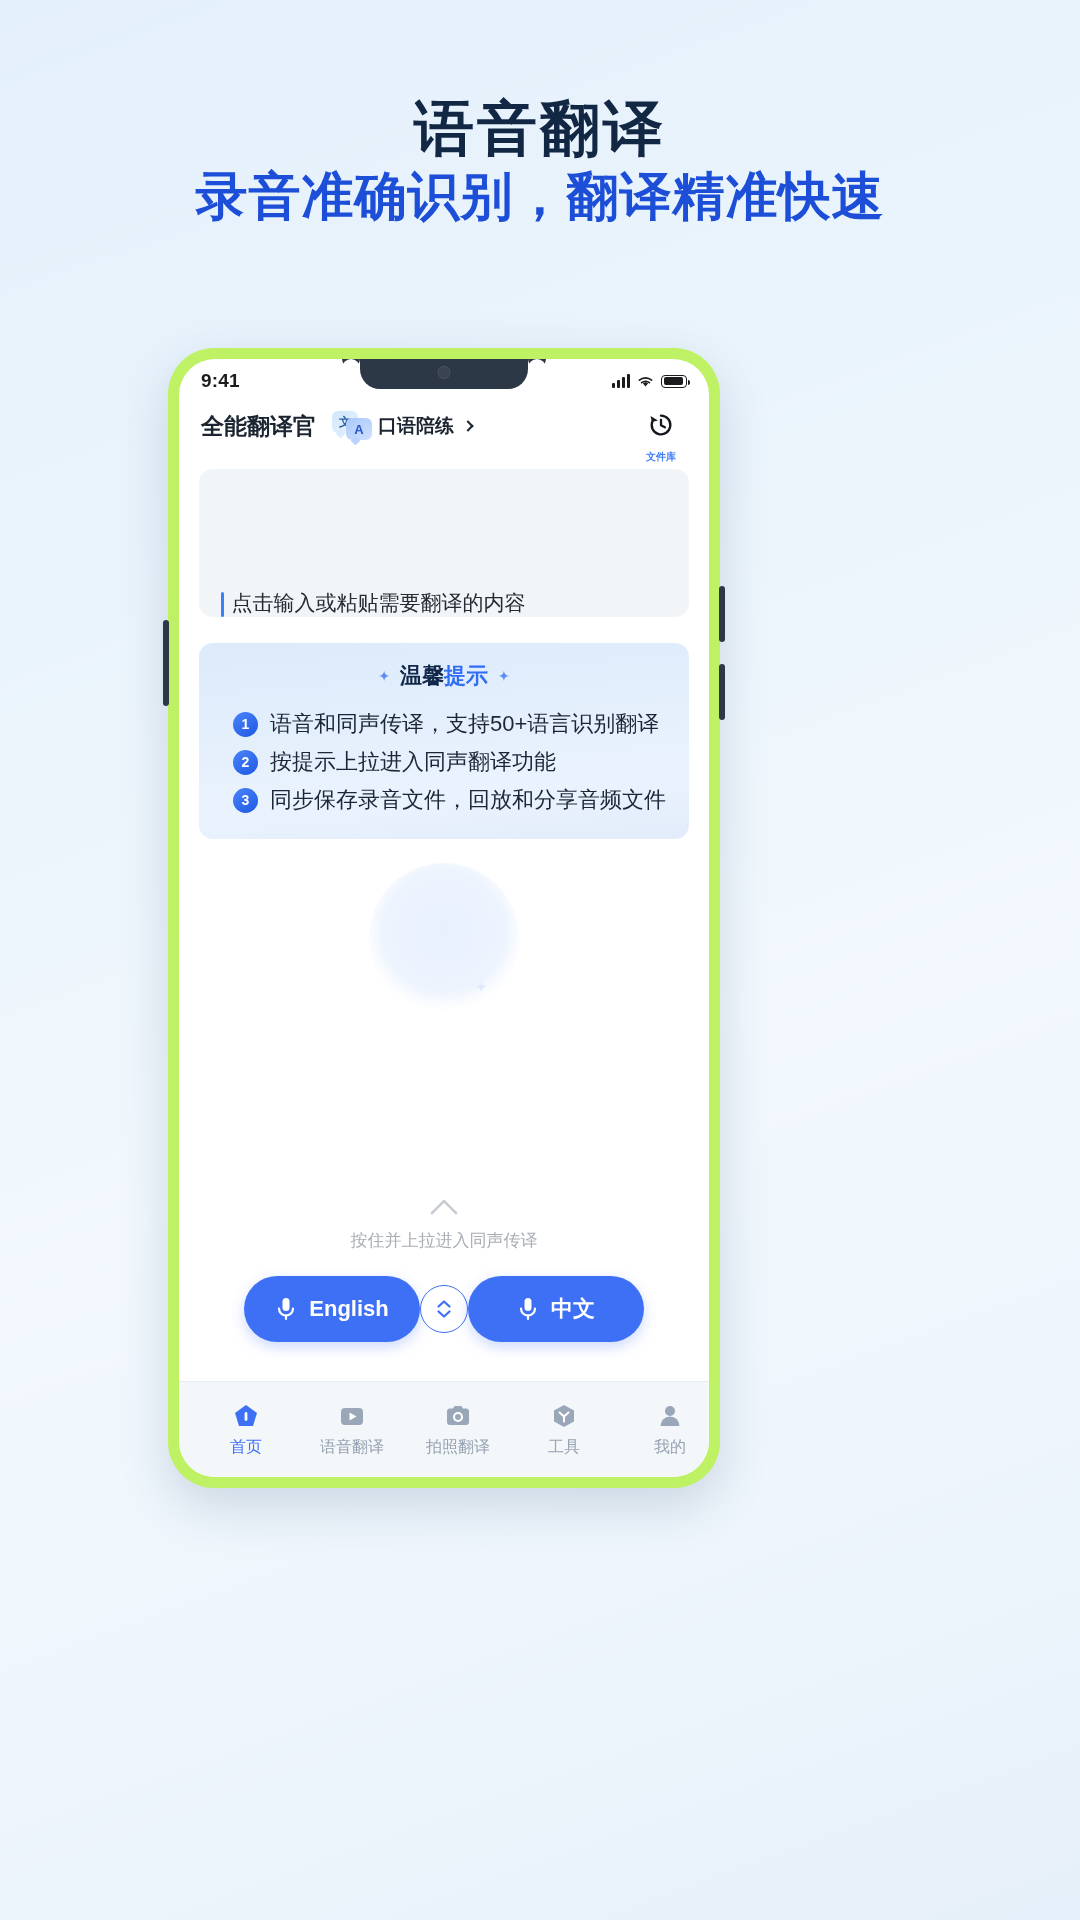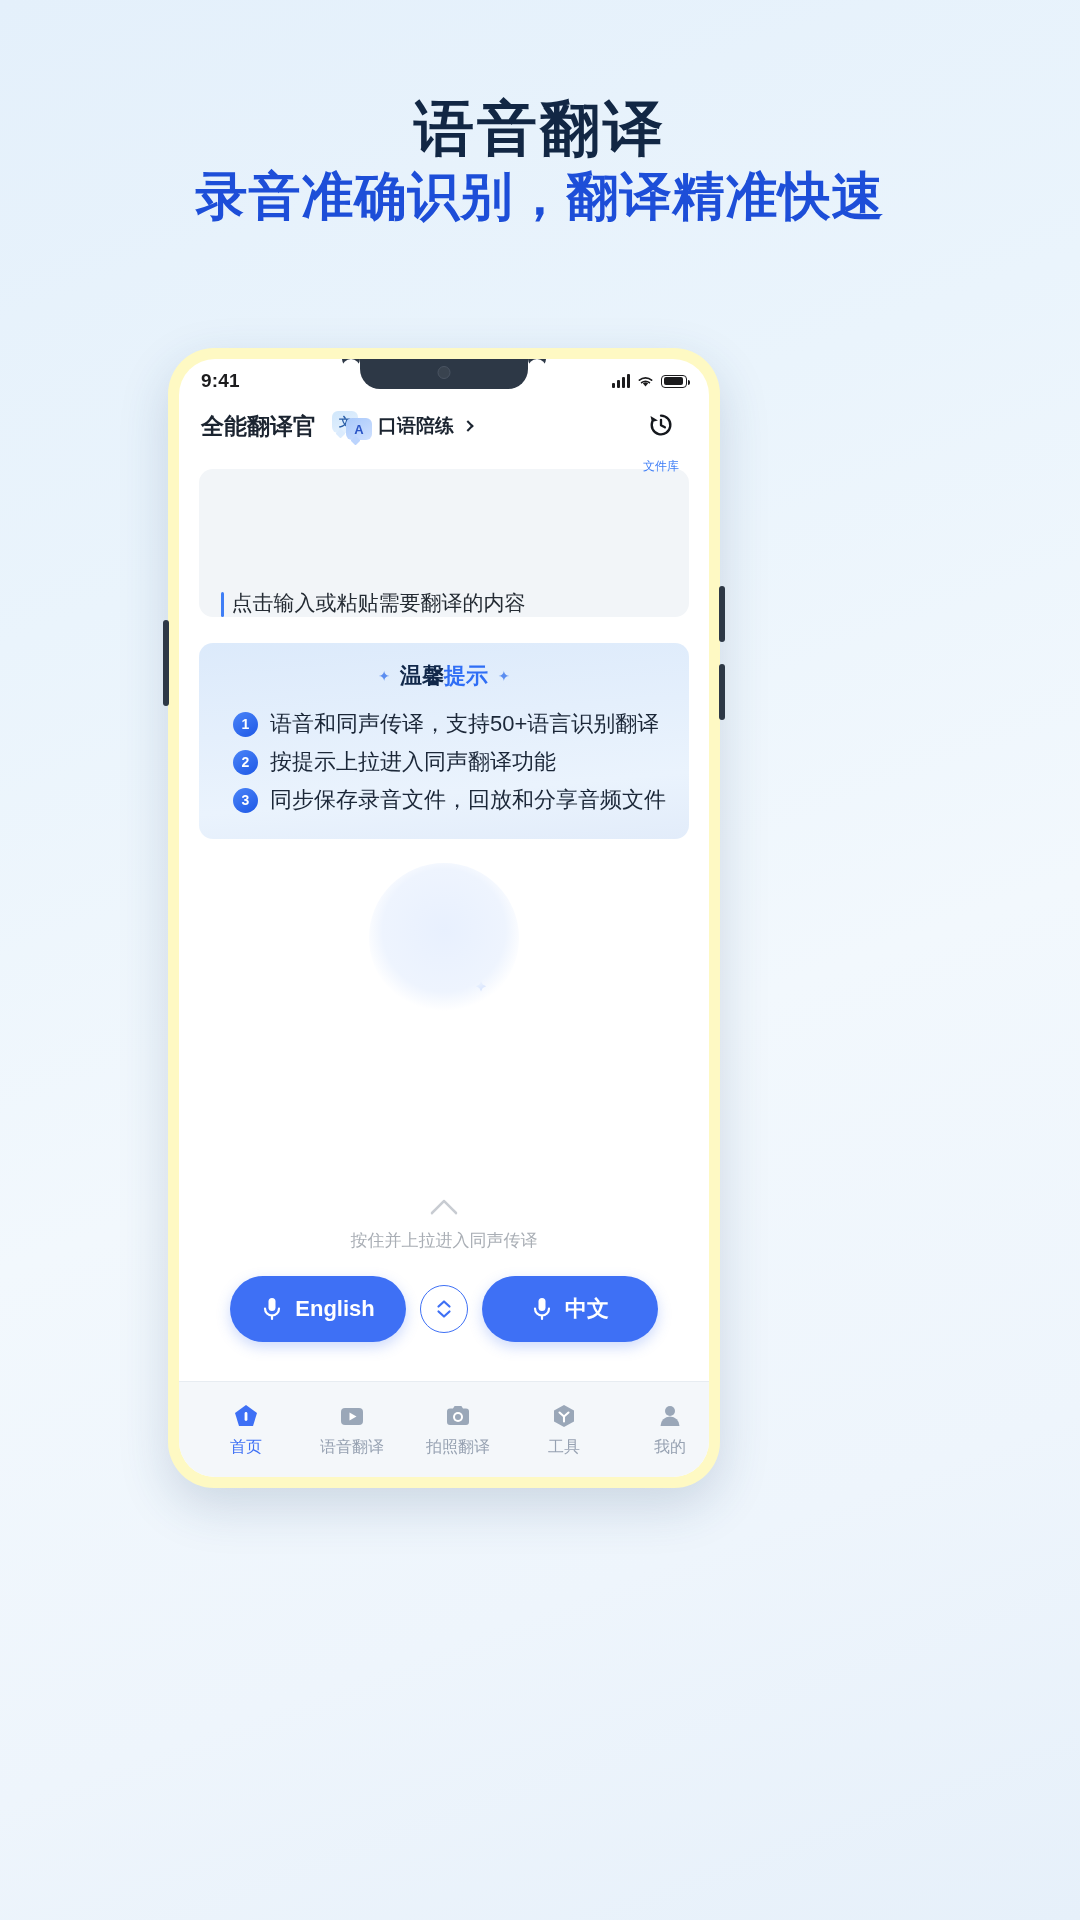--- a/index.html
+++ b/index.html
@@ -24,21 +24,21 @@
   }
   .promo-sub {
     font-size: 52px; font-weight: bold; color: #1d4ed8;
     letter-spacing: 1px;
   }
 
   
   .phone {
     position: absolute; left: 168px; top: 348px;
     width: 552px; height: 1140px;
-    background: #fef9c3;
+    background: #bef264;
     border-radius: 46px;
     box-shadow: 0 18px 50px rgba(40,70,110,0.18);
   }
   .phone-btn {
     position: absolute; background: #2d3846; border-radius: 3px;
   }
   .btn-vol { left: -5px; top: 272px; width: 6px; height: 86px; }
   .btn-pwr { right: -5px; top: 238px; width: 6px; height: 56px; }
   .btn-pwr2 { right: -5px; top: 316px; width: 6px; height: 56px; }
 
@@ -127,21 +127,21 @@
   .bubble-icon .b2::after {
     content:""; position:absolute; left: 6px; bottom:-4px; width:7px; height:7px;
     background:#bcd4fd; transform: rotate(45deg); border-radius: 1px;
   }
   .practice-label { font-size: 19px; font-weight: bold; color: #1b2430; white-space: nowrap; }
   .chev-right {
     width: 8px; height: 8px; border-right: 2.1px solid #1b2430; border-top: 2.1px solid #1b2430;
     transform: rotate(45deg); margin-left: 4px; margin-right: 2px;
   }
   .filelib { margin-left: auto; text-align: center; width: 56px; }
-  .filelib-label { font-size: 12px; color: #3f7ef6; margin-top: 15px; font-weight: 400; }
+  .filelib-label { font-size: 10px; color: #3f7ef6; margin-top: 7px; font-weight: 700; }
 
   
   .input-card {
     margin: 10px 20px 0 20px;
     height: 148px;
     background: #f2f5f8;
     border-radius: 14px;
     display: flex; align-items: flex-end;
     padding: 0 22px;
   }
@@ -190,21 +190,21 @@
   .pull-hint { text-align: center; margin-top: 180px; }
   .chev-up {
     width: 20px; height: 20px; margin: 0 auto 6px auto;
     border-left: 3px solid #c8ccd2; border-top: 3px solid #c8ccd2;
     transform: rotate(45deg); border-radius: 2px;
   }
   .pull-text { font-size: 17px; color: #a9aeb5; }
 
   
   .mic-row {
-    display: flex; align-items: center; justify-content: center; gap: 14px;
+    display: flex; align-items: center; justify-content: center; gap: 0;
     margin-top: 24px; padding: 0 22px;
   }
   .mic-btn {
     height: 66px; border-radius: 33px;
     background: #3e70f5;
     display: flex; align-items: center; justify-content: center; gap: 12px;
     color: #fff; font-size: 22px; font-weight: bold;
     box-shadow: 0 5px 14px rgba(62,112,245,0.26);
   }
   .mic-btn.left { width: 176px; }

